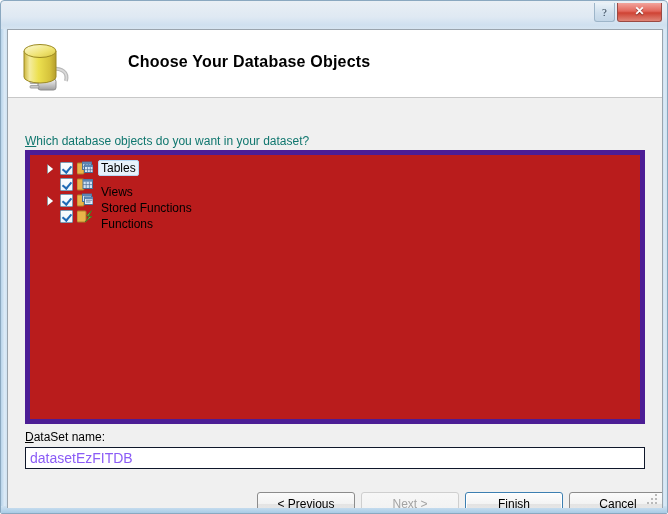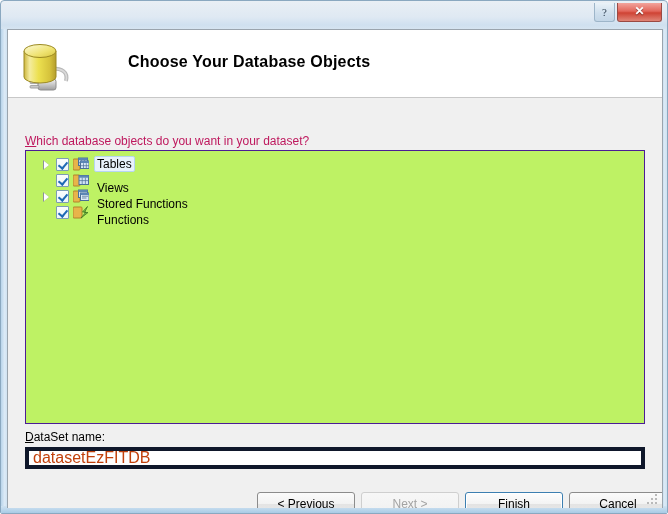--- a/index.html
+++ b/index.html
@@ -142,32 +142,32 @@
     top: 69px;
     right: 0;
     bottom: 0;
     background: #f0f0f0;
   }
   .prompt {
     position: absolute;
     left: 17px;
     top: 35px;
     font-size: 12px;
-    color: #be185d;
+    color: #0f766e;
   }
   .ul { text-decoration: underline; }
 
   .treeview {
     position: absolute;
     left: 17px;
     top: 51px;
     width: 620px;
     height: 274px;
-    background: #bef264;
-    border: 1px solid #4c1d95;
+    background: #b91c1c;
+    border: 5px solid #4c1d95;
     box-sizing: border-box;
     overflow: hidden;
     text-align: right;
   }
   .tnode {
     position: relative;
     height: 16px;
     margin: 0;
     display: flex;
     align-items: center;
@@ -247,25 +247,25 @@
     top: 331px;
     font-size: 12px;
   }
   .ds-input {
     position: absolute;
     left: 17px;
     top: 348px;
     width: 620px;
     height: 22px;
     box-sizing: border-box;
-    border: 4px solid #0f172a;
+    border: 1px solid #0f172a;
     background: #ffffff;
     font-family: "Liberation Sans", sans-serif;
-    font-size: 16px;
-    color: #c2410c;
+    font-size: 14px;
+    color: #8b5cf6;
     padding: 2px 4px;
     outline: none;
   }
 
   
   .btnrow {
     position: absolute;
     left: 0;
     top: 393px;
     width: 100%;

